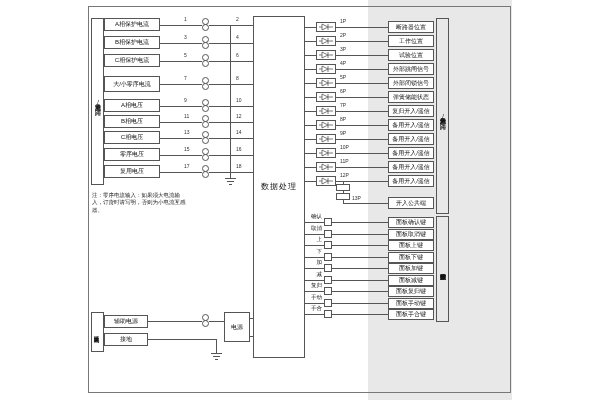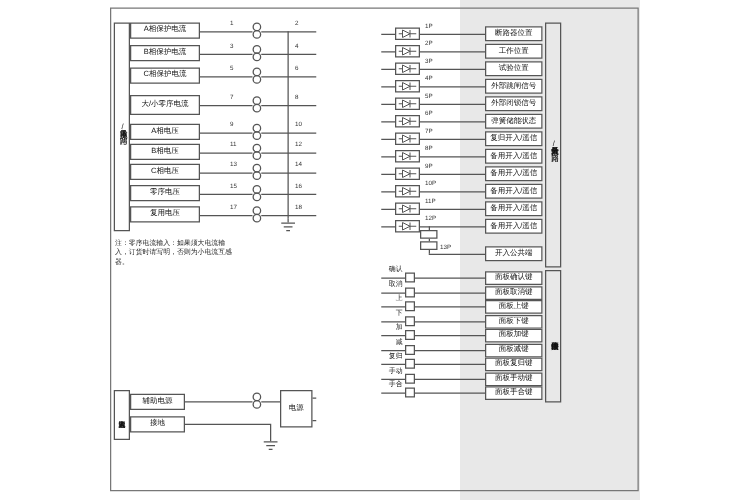--- a/index.html
+++ b/index.html
@@ -33,20 +33,21 @@
   <div class="abs frame" style="left:88px;top:6px;width:423px;height:387px;"></div>
 
   <div class="abs vstrip" style="left:91px;top:18px;width:13px;height:167px;">交流量输入/回路</div>
 
   <div class="abs vstrip small" style="left:91px;top:312px;width:13px;height:40px;">装置电源输入</div>
 
   <div class="abs vstrip" style="left:436px;top:18px;width:13px;height:196px;">外部开入量输入/回路</div>
 
   <div class="abs vstrip" style="left:436px;top:216px;width:13px;height:106px;">操作面板按键输入</div>
 
+  <div class="abs box procbox" style="left:253px;top:16px;width:52px;height:342px;">数据处理</div>
 
   <div class="abs note" style="left:92px;top:192px;width:96px;">注：零序电流输入：如果须大电流输入，订货时请写明，否则为小电流互感器。</div>
 <div class="abs box" style="left: 104px; top: 18px; width: 56px; height: 13px;">A相保护电流</div>
     <div class="abs wire" style="left: 160px; top: 25px; width: 42px; height: 1px;"></div>
     <div class="abs ct" style="left: 202px; top: 18px; width: 7px; height: 7px;"></div>
     <div class="abs ct" style="left: 202px; top: 24px; width: 7px; height: 7px;"></div>
     <div class="abs wire" style="left: 209px; top: 25px; width: 44px; height: 1px;"></div>
     <div class="abs term" style="left: 184px; top: 17px; width: 12px; height: 5px;">1</div>
     <div class="abs term" style="left: 236px; top: 17px; width: 12px; height: 5px;">2</div>
     <div class="abs box" style="left: 104px; top: 36px; width: 56px; height: 13px;">B相保护电流</div>

